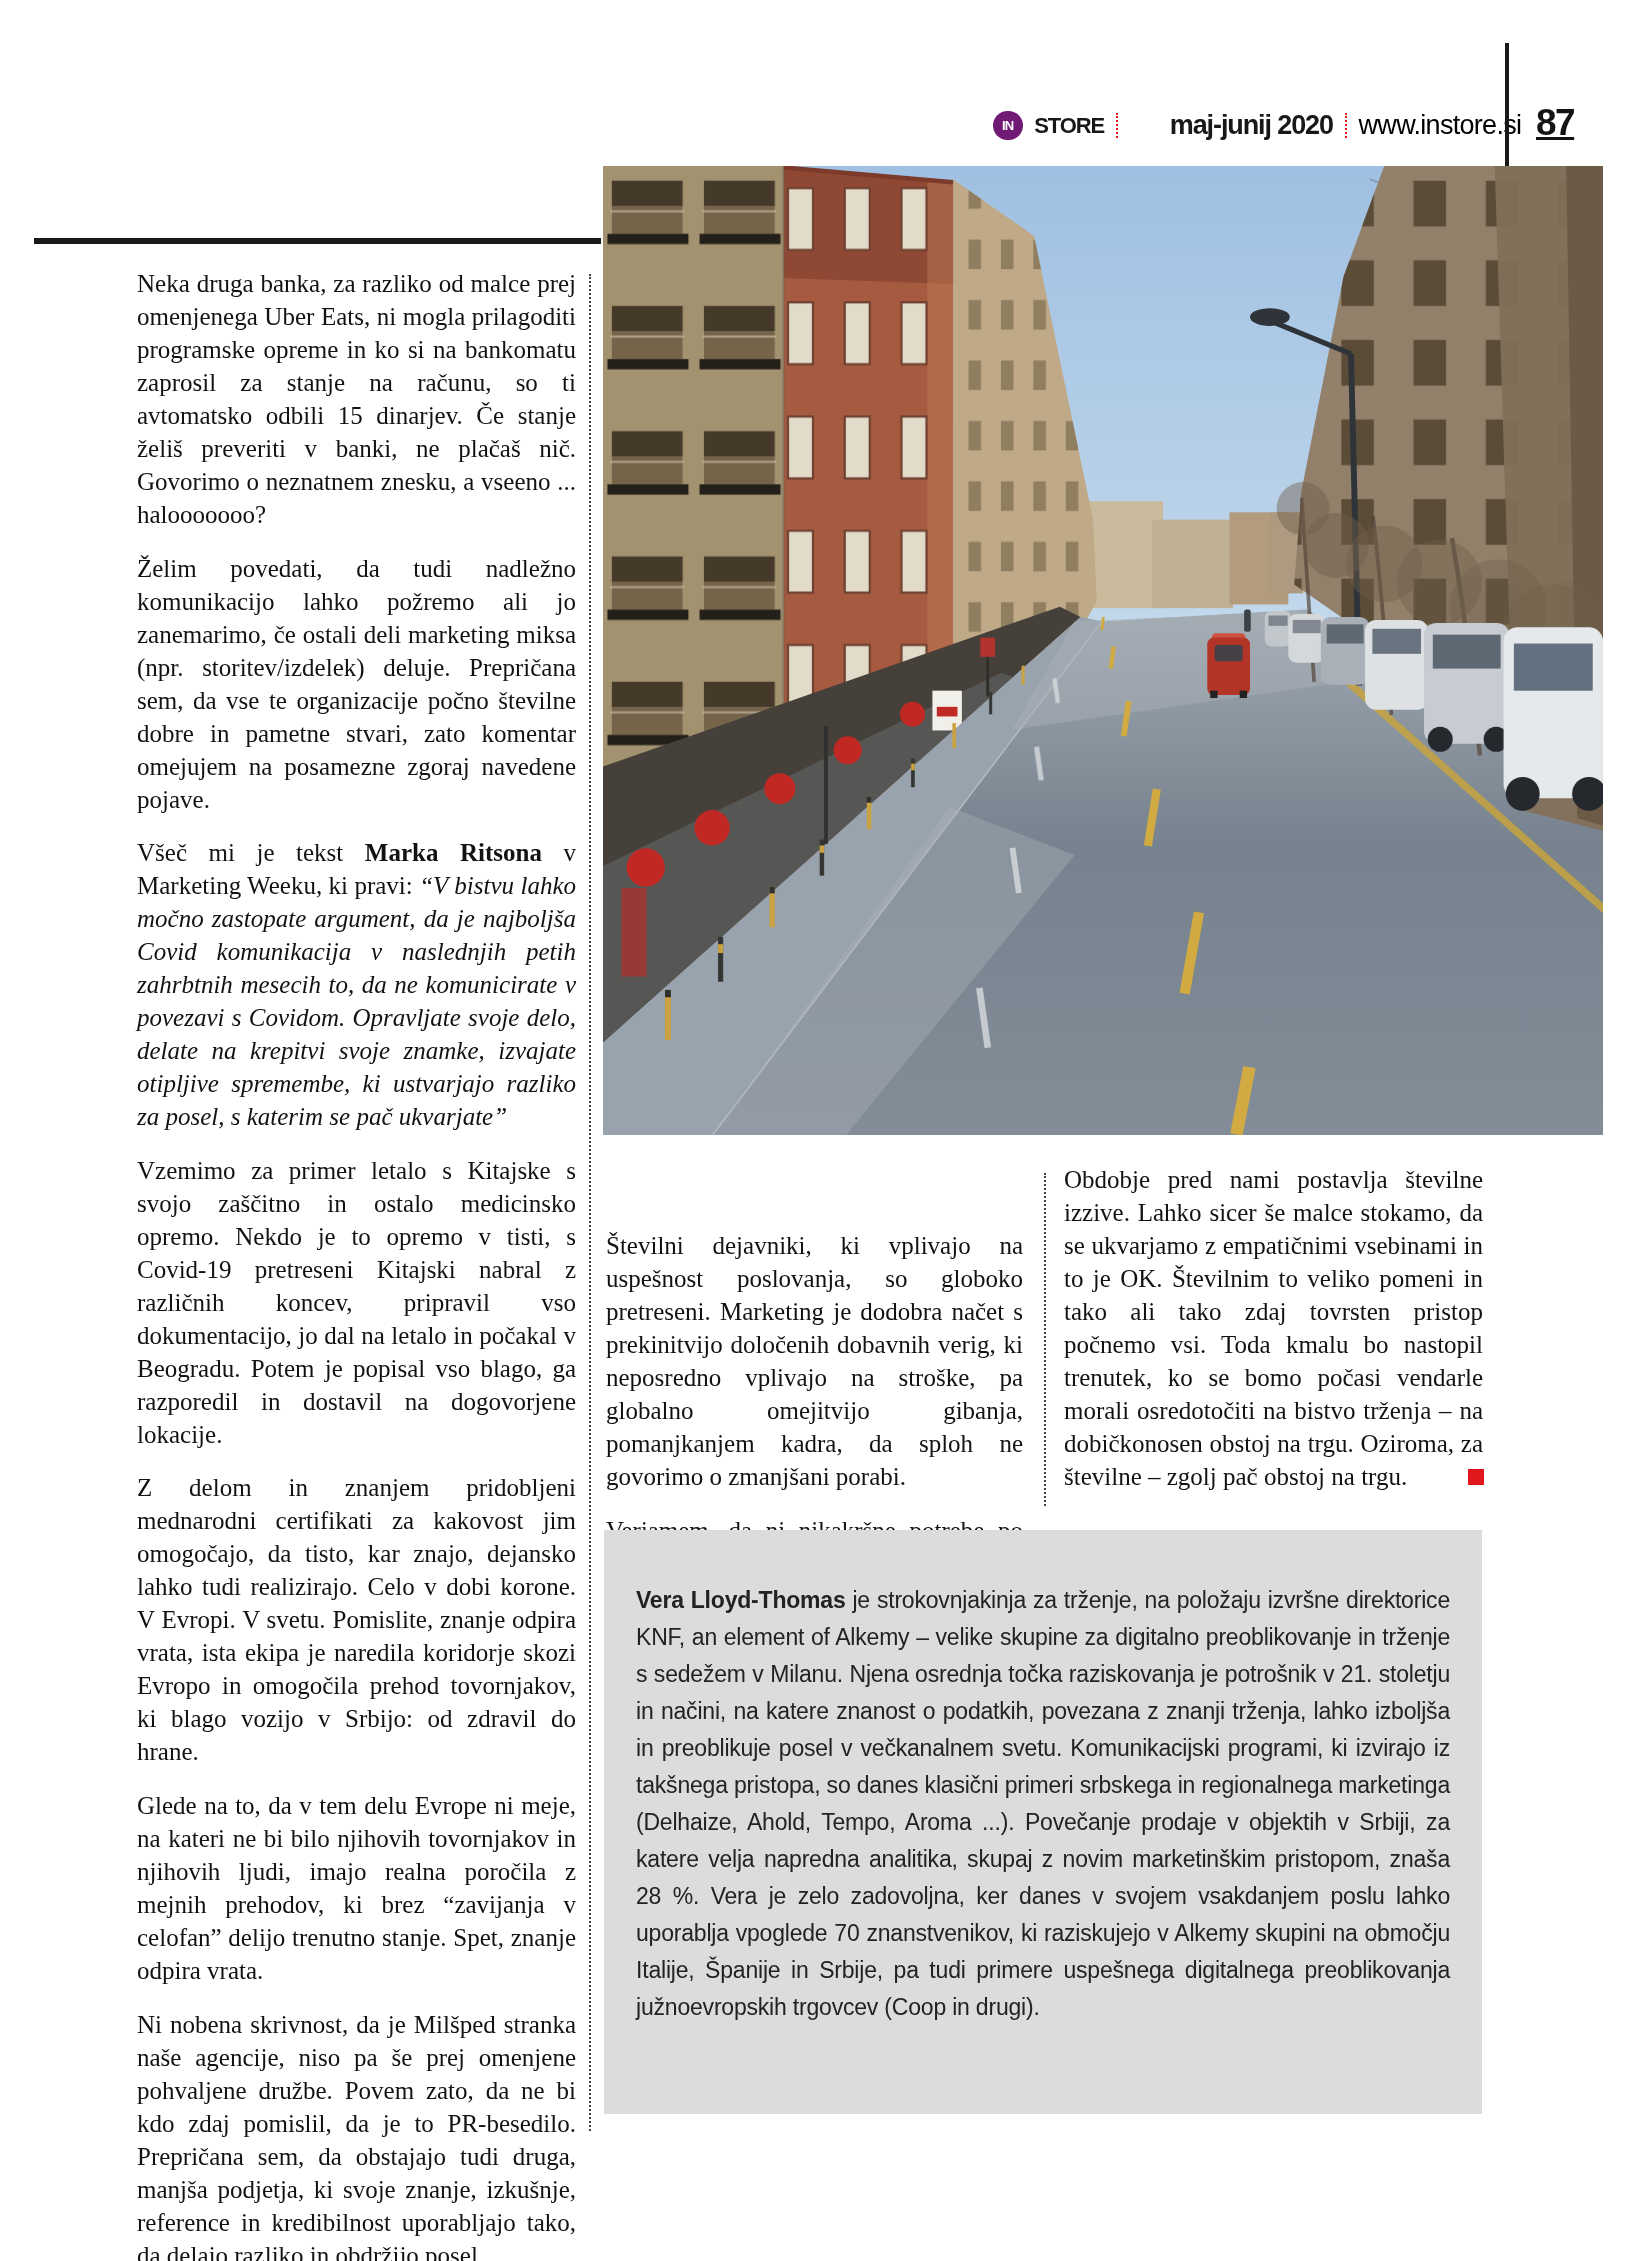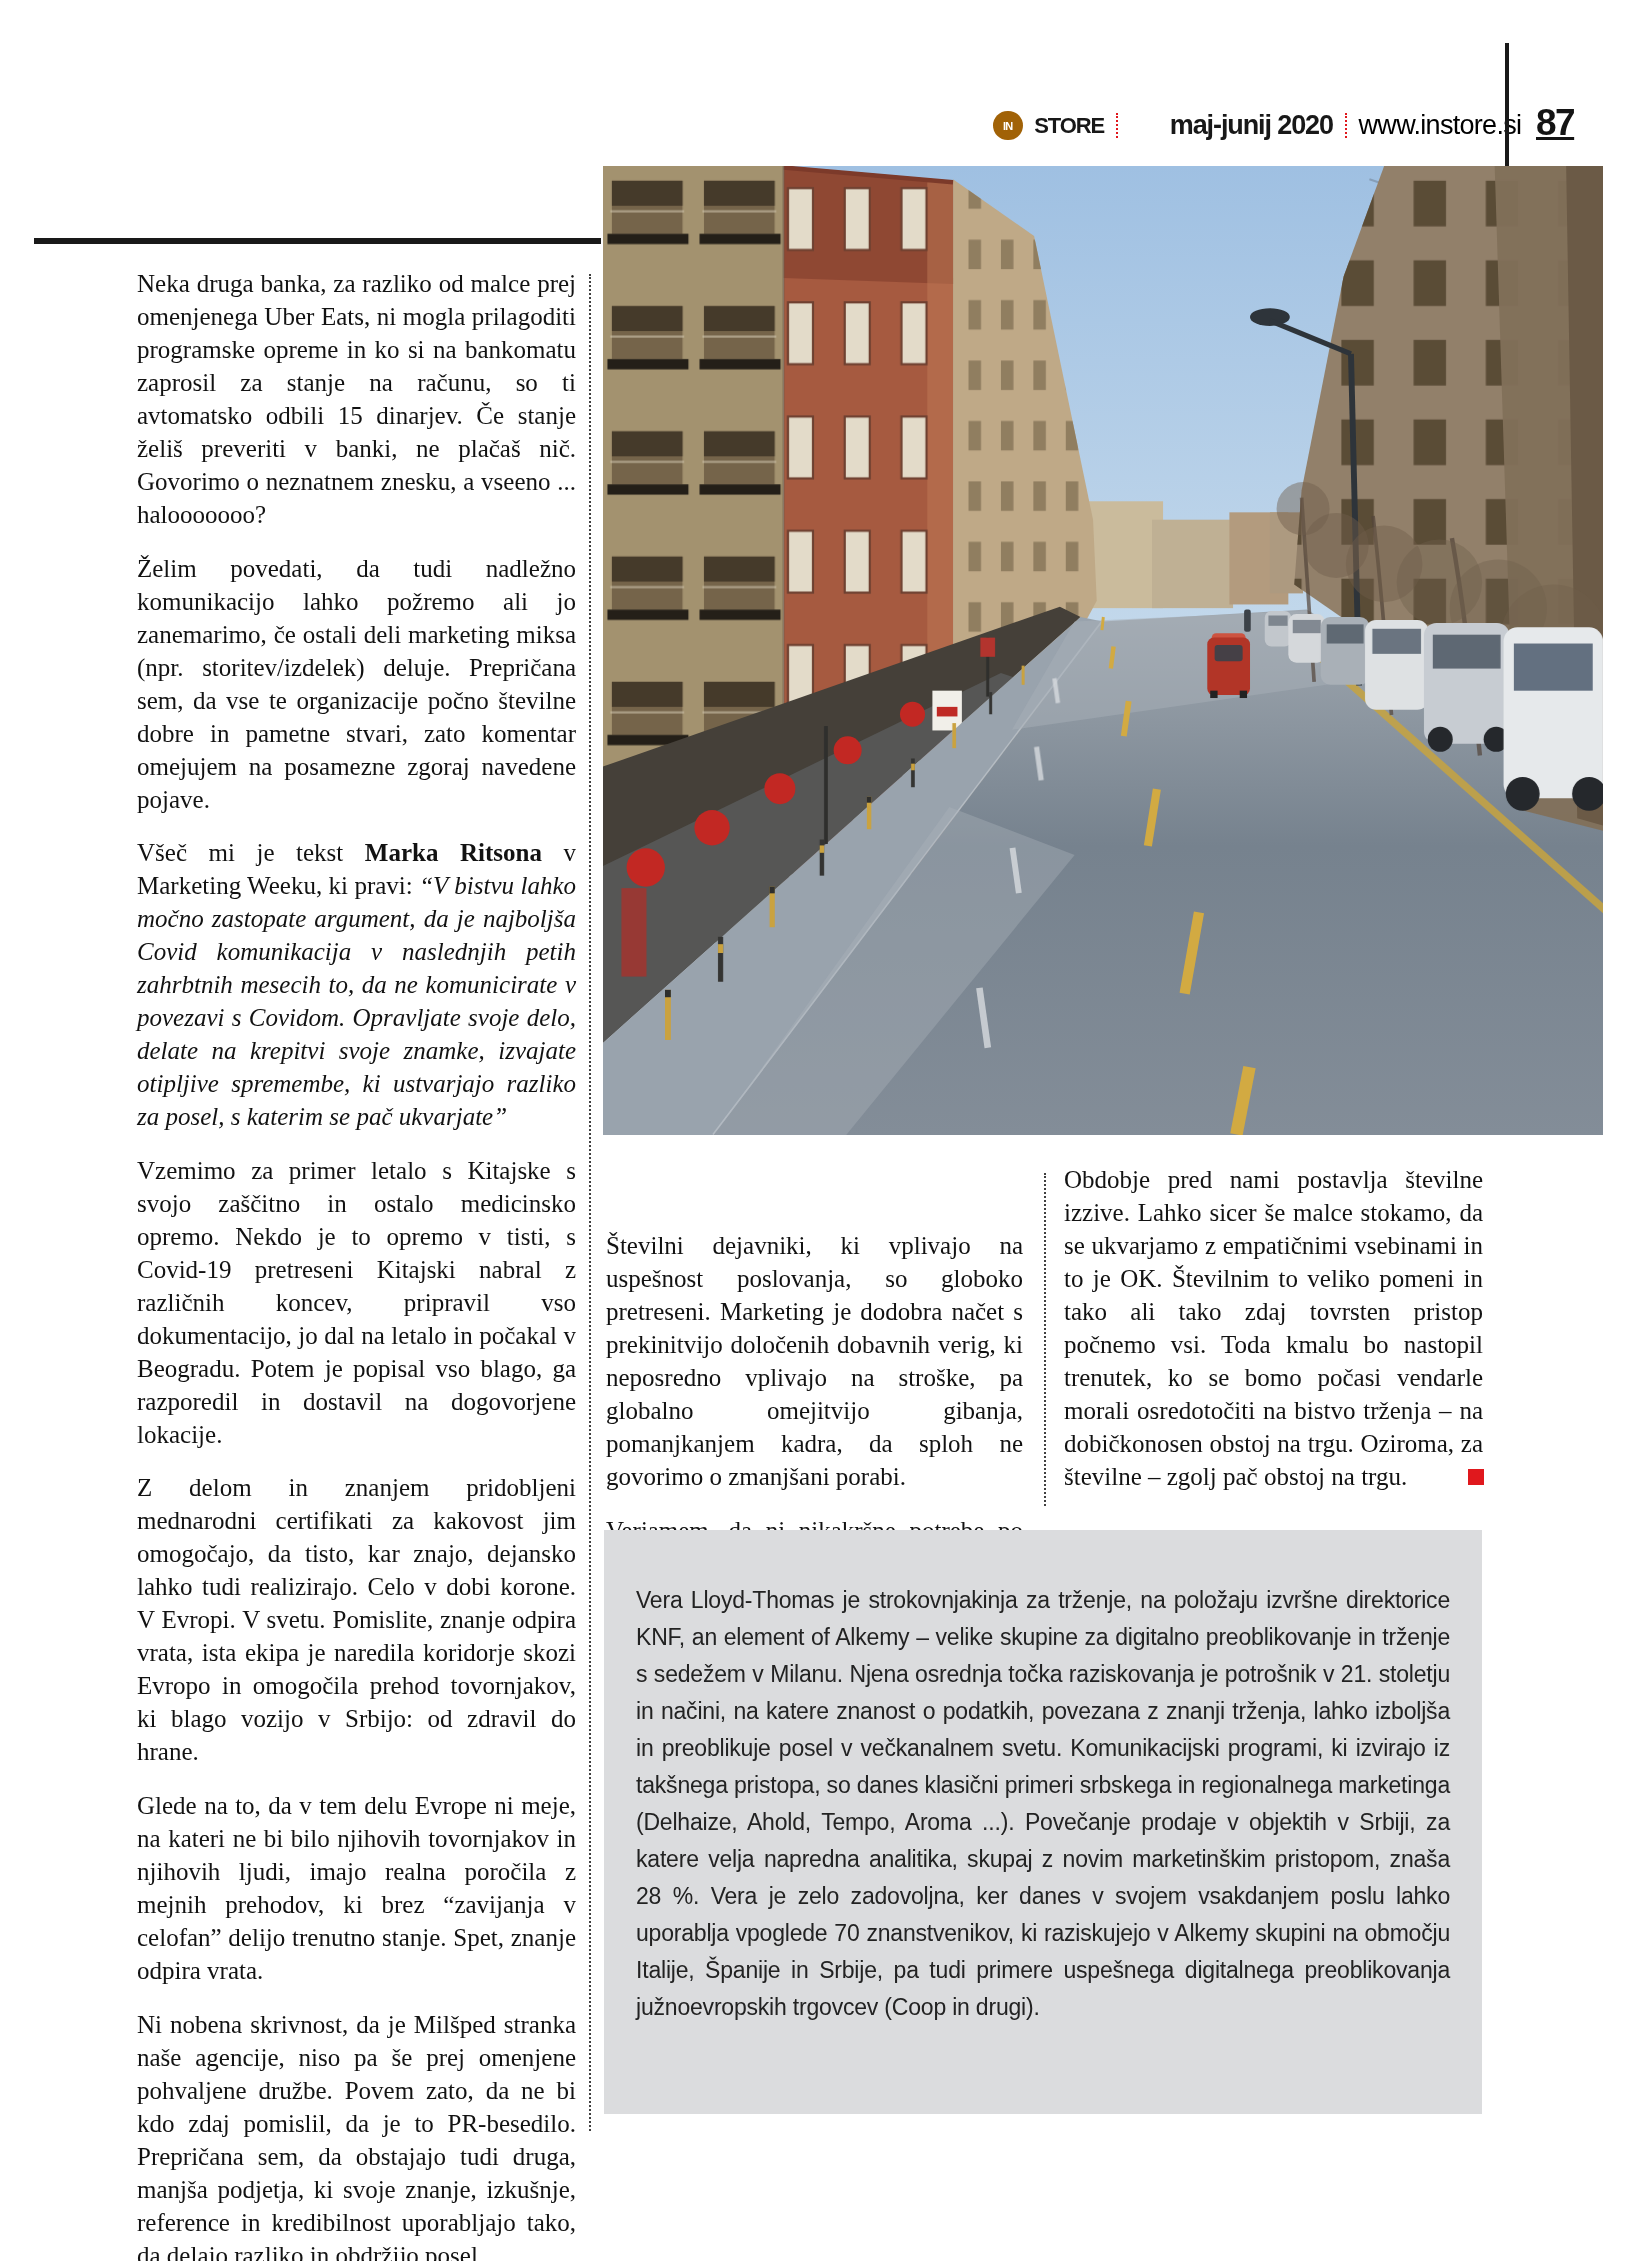--- a/index.html
+++ b/index.html
@@ -7,23 +7,23 @@
     position:relative; width:1631px; height:2261px; background:#ffffff;
     overflow:hidden; font-family:"Liberation Serif", serif; color:#141414;
   }
   
   .header {
     position:absolute; left:993px; top:108px; height:35px;
     display:flex; align-items:center; gap:11.8px;
     font-family:"Liberation Sans", sans-serif; color:#181818; white-space:nowrap;
   }
   .logo-circle {
-    width:29.5px; height:29.5px; border-radius:50%; background:#a16207; color:#fff;
+    width:29.5px; height:29.5px; border-radius:50%; background:#701a75; color:#fff;
     display:flex; align-items:center; justify-content:center;
-    font-size:11px; font-weight:bold; letter-spacing:-0.7px; flex:0 0 auto;
+    font-size:13px; font-weight:bold; letter-spacing:-0.7px; flex:0 0 auto;
   }
   .brand   { font-size:22px; font-weight:800; letter-spacing:-1.1px; }
   .hsep    { height:25px; width:0; border-left:2.9px dotted var(--accent-red,#e0181d); }
   .issue   { font-size:27px; font-weight:700; letter-spacing:-1.1px;margin-left:40px; }
   .website { font-size:27px; font-weight:400; letter-spacing:-0.7px; color:#000000; }
   .page-bar    { position:absolute; left:1505px; top:43px; width:4.4px; height:139px; background:#191919; }
   .page-number { position:absolute; left:1536px; top:102px; font-family:"Liberation Sans",sans-serif;
                  font-size:37px; font-weight:800; letter-spacing:-1.5px;text-decoration:underline; }
   .rule { position:absolute; left:34px; top:238px; width:567px; height:5.9px; background:#191919; }
 
@@ -49,21 +49,21 @@
 
   
   .author-box {
     position:absolute; left:604px; top:1530px; width:878px; height:584px;
     background:var(--box-gray,#dbdcde); box-sizing:border-box; padding:26.5px 32px;
     font-family:"Liberation Sans", sans-serif; color:#1d1d1d;
   }
   .author-box h2 { margin:0; font-size:35px; font-weight:800; letter-spacing:-0.7px; }
   .author-box .bio { margin:25px 0 0 0; font-size:23px; line-height:37px;
                      letter-spacing:-0.2px; text-align:justify; color:#222; }
-  .author-box .bio b { font-weight:400;margin-top:25px; }
+  .author-box .bio b { font-weight:700;margin-top:25px; }
 </style>
 </head>
 <body>
 
 <div class="page">
 
   <div class="header">
     <span class="logo-circle">IN</span>
     <span class="brand">STORE</span>
     <span class="hsep"></span>

